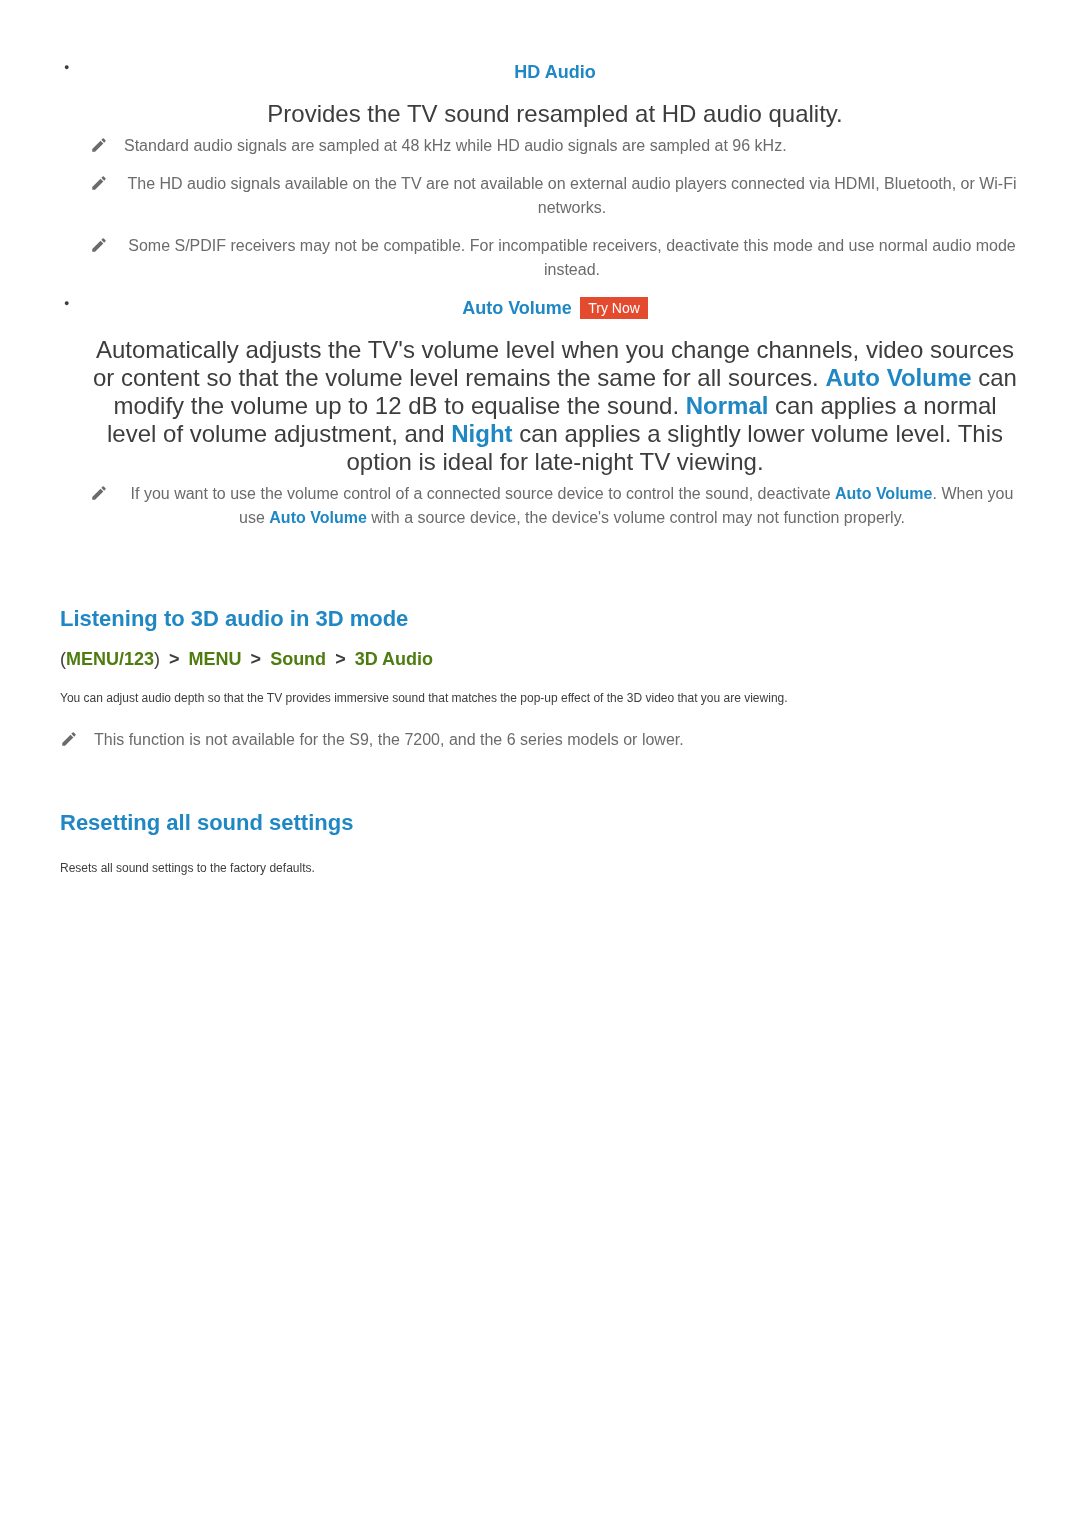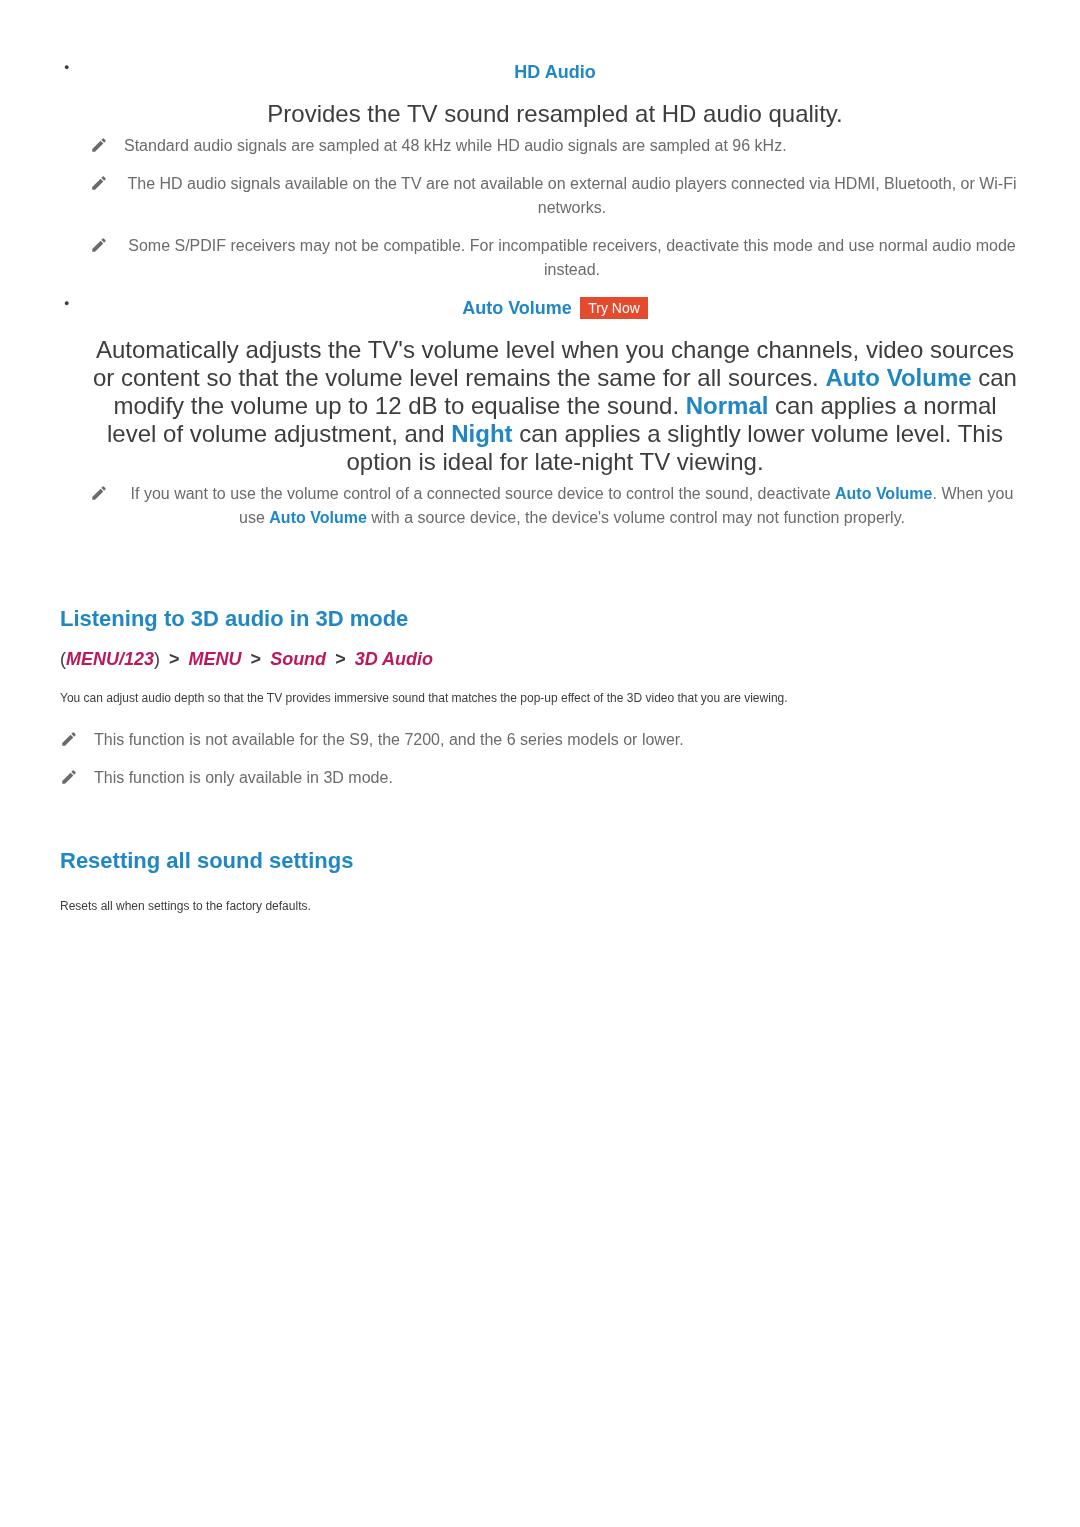--- a/index.html
+++ b/index.html
@@ -58,21 +58,21 @@
     font-weight: 700;
     line-height: 38px;
   }
   .breadcrumb {
     margin-top: 8px;
     font-size: 18px;
     line-height: 26px;
     color: #3d3d3d;
   }
   .breadcrumb .paren { color: #3d3d3d; }
-  .breadcrumb .crumb-link { color: #be185d; font-weight: 700; font-style: italic; }
+  .breadcrumb .crumb-link { color: #4d7c0f; font-weight: 700; }
   .breadcrumb .chev { font-weight: 700; color: #3d3d3d; margin: 0 4px; }
   .section-body {
     font-size: 12px;
     line-height: 28px;
     color: #3d3d3d;
     margin-top: 12px;
   }
   .section-notes { padding-left: 0; margin-top: 16px; }
   .try-now {
     display: inline-block;
@@ -165,29 +165,21 @@
     <p class="section-body">You can adjust audio depth so that the TV provides immersive sound that matches the pop-up effect of the 3D video that you are viewing.</p>
     <div class="notes section-notes">
       <div class="note-row">
         <span class="note-icon">
           <svg class="pencil" viewBox="0 0 24 24" width="18" height="18">
               <path d="M3 17.25V21h3.75L17.81 9.94l-3.75-3.75L3 17.25zM20.71 7.04a1 1 0 0 0 0-1.41l-2.34-2.34a1 1 0 0 0-1.41 0l-1.83 1.83 3.75 3.75 1.83-1.83z" fill="#6b6b6b"></path>
             </svg>
         </span>
         <span class="note-text">This function is not available for the S9, the 7200, and the 6 series models or lower.</span>
       </div>
-      <div class="note-row">
-        <span class="note-icon">
-          <svg class="pencil" viewBox="0 0 24 24" width="18" height="18">
-              <path d="M3 17.25V21h3.75L17.81 9.94l-3.75-3.75L3 17.25zM20.71 7.04a1 1 0 0 0 0-1.41l-2.34-2.34a1 1 0 0 0-1.41 0l-1.83 1.83 3.75 3.75 1.83-1.83z" fill="#6b6b6b"></path>
-            </svg>
-        </span>
-        <span class="note-text">This function is only available in 3D mode.</span>
-      </div>
     </div>
   </div>
 
   <div class="section">
     <h2 class="section-heading">Resetting all sound settings</h2>
-    <p class="section-body">Resets all when settings to the factory defaults.</p>
+    <p class="section-body">Resets all sound settings to the factory defaults.</p>
   </div>
 
 </div>
 
 </body></html>

